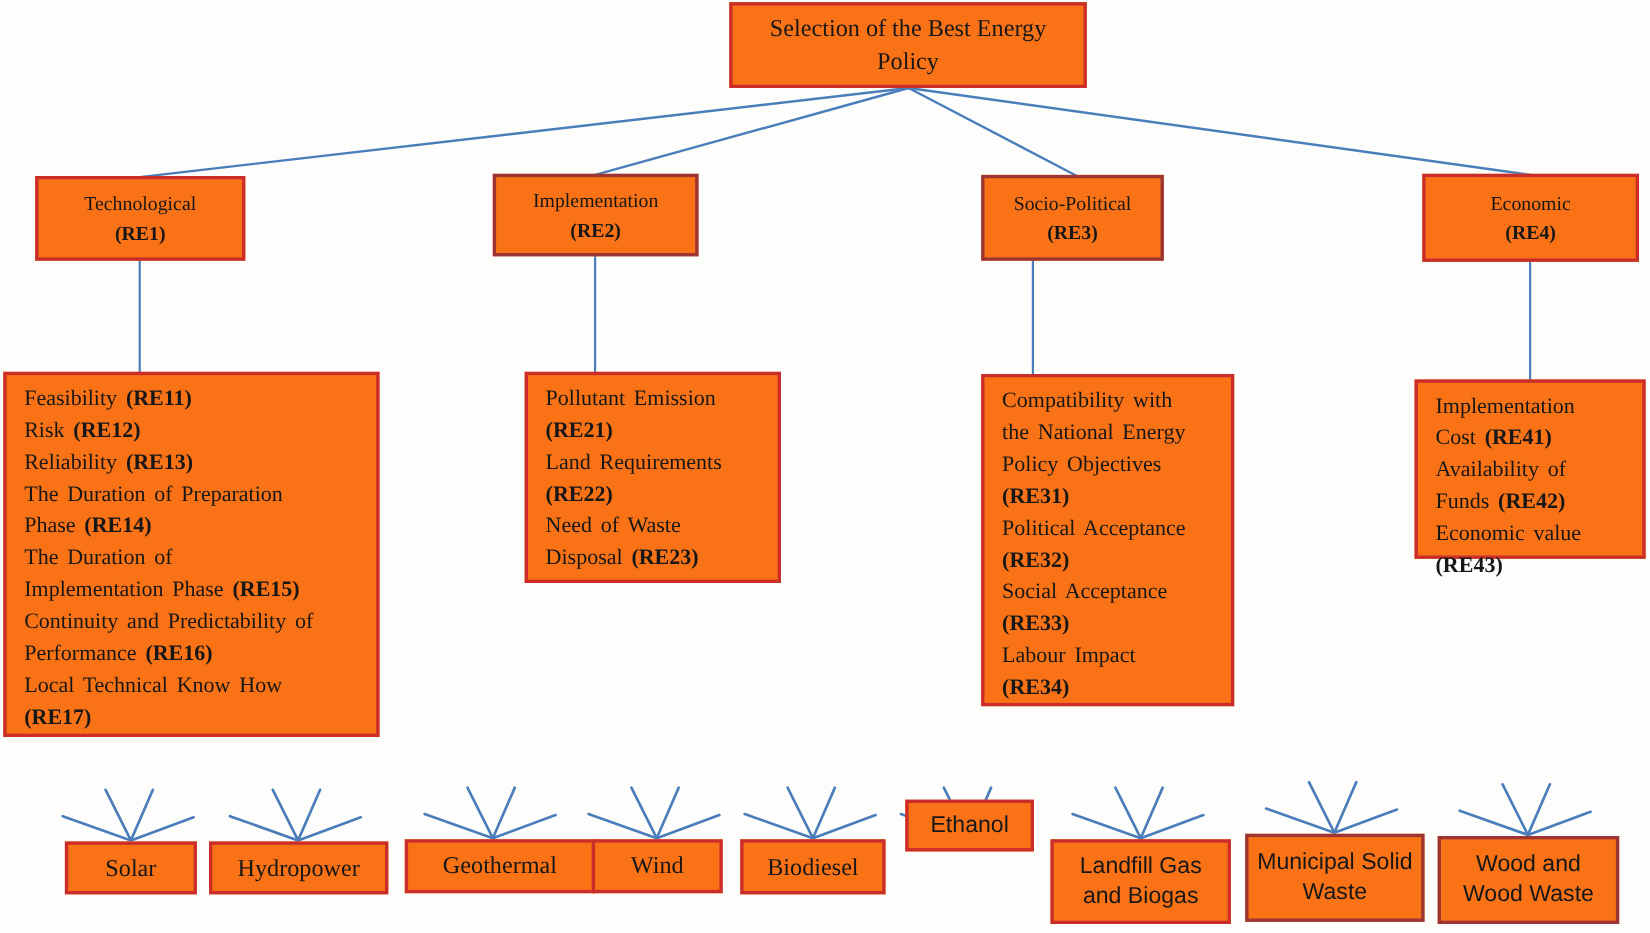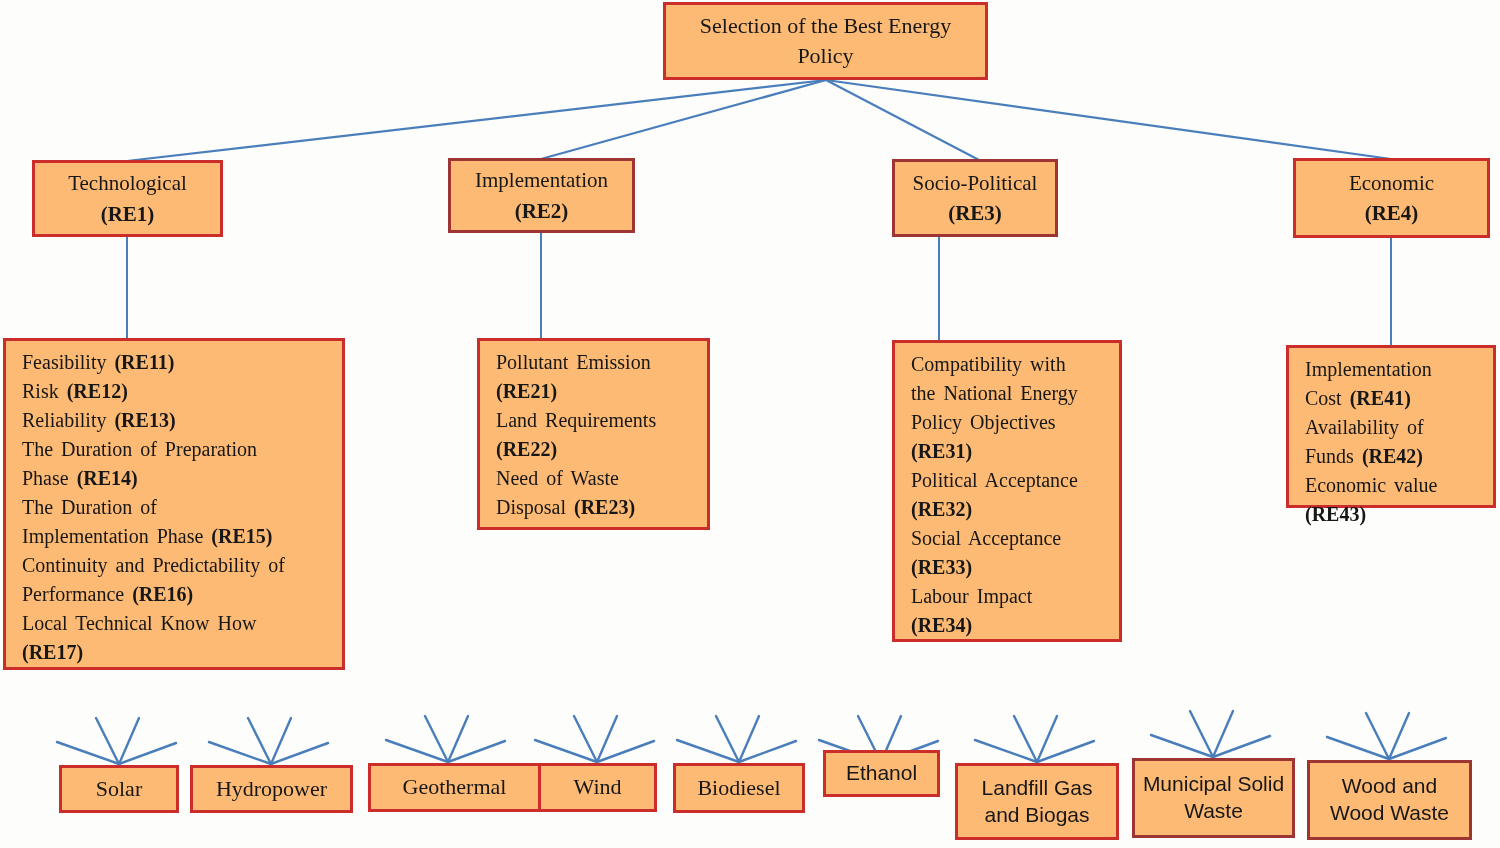--- a/index.html
+++ b/index.html
@@ -4,30 +4,30 @@
 <style>
   html,body{margin:0;padding:0;}
   body{
     width:1500px;height:848px;position:relative;overflow:hidden;
     background:#fdfdfc;
     font-family:"Liberation Serif", serif;
     color:#171717;
   }
   #connector-layer{position:absolute;left:0;top:0;width:1500px;height:848px;z-index:0;pointer-events:none;}
   .box{
-    position:absolute;z-index:1;background:#fdba74;box-sizing:border-box;
+    position:absolute;z-index:1;background:#f97316;box-sizing:border-box;
     display:flex;align-items:center;justify-content:center;flex-direction:column;
     text-align:center;
   }
   .b-red{border:3px solid #cb2e2a;}
   .b-dark{border:3px solid #9c3533;}
   
   #goal{left:663px;top:2px;width:325px;height:78px;font-size:22px;line-height:1.35;padding:2px 4px;}
   
-  .crit{font-size:21px;line-height:1.45;}
+  .crit{font-size:18px;line-height:1.45;}
   #crit-0{left:32px;top:160px;width:191px;height:77px;}
   #crit-1{left:448px;top:158px;width:187px;height:75px;}
   #crit-2{left:892px;top:159px;width:166px;height:78px;}
   #crit-3{left:1293px;top:158px;width:197px;height:80px;}
   .crit .code{font-weight:bold;}
   
   .sub{
     align-items:flex-start;justify-content:flex-start;text-align:left;
     font-size:20px;padding:7px 14px 6px 16px;word-spacing:3px;
   }
@@ -38,21 +38,21 @@
   #sub-2{left:892px;top:340px;width:230px;height:302px;}
   #sub-3{left:1286px;top:345px;width:210px;height:163px;}
   
   .alt{font-size:22px;line-height:1.28;padding:2px 4px;}
   .alt.sans{font-family:"Liberation Sans", sans-serif;font-size:21px;}
   #alt-0{left:59px;top:765px;width:120px;height:48px;}
   #alt-1{left:190px;top:765px;width:163px;height:48px;}
   #alt-2{left:368px;top:763px;width:173px;height:49px;}
   #alt-3{left:538px;top:763px;width:119px;height:49px;}
   #alt-4{left:673px;top:763px;width:132px;height:50px;}
-  #alt-5{left:823px;top:750px;width:117px;height:47px;}
+  #alt-5{left:823px;top:727px;width:117px;height:47px;}
   #alt-6{left:955px;top:763px;width:164px;height:77px;}
   #alt-7{left:1132px;top:758px;width:163px;height:80px;}
   #alt-8{left:1307px;top:760px;width:165px;height:80px;}
 </style>
 </head>
 <body>
 
 <svg id="connector-layer" viewBox="0 0 1500 848" xmlns="http://www.w3.org/2000/svg">
     <line x1="826" y1="80" x2="127" y2="161" stroke="#4a7ebb" stroke-width="2.2" stroke-linecap="round"></line>
     <line x1="826" y1="80" x2="541" y2="159" stroke="#4a7ebb" stroke-width="2.2" stroke-linecap="round"></line>

